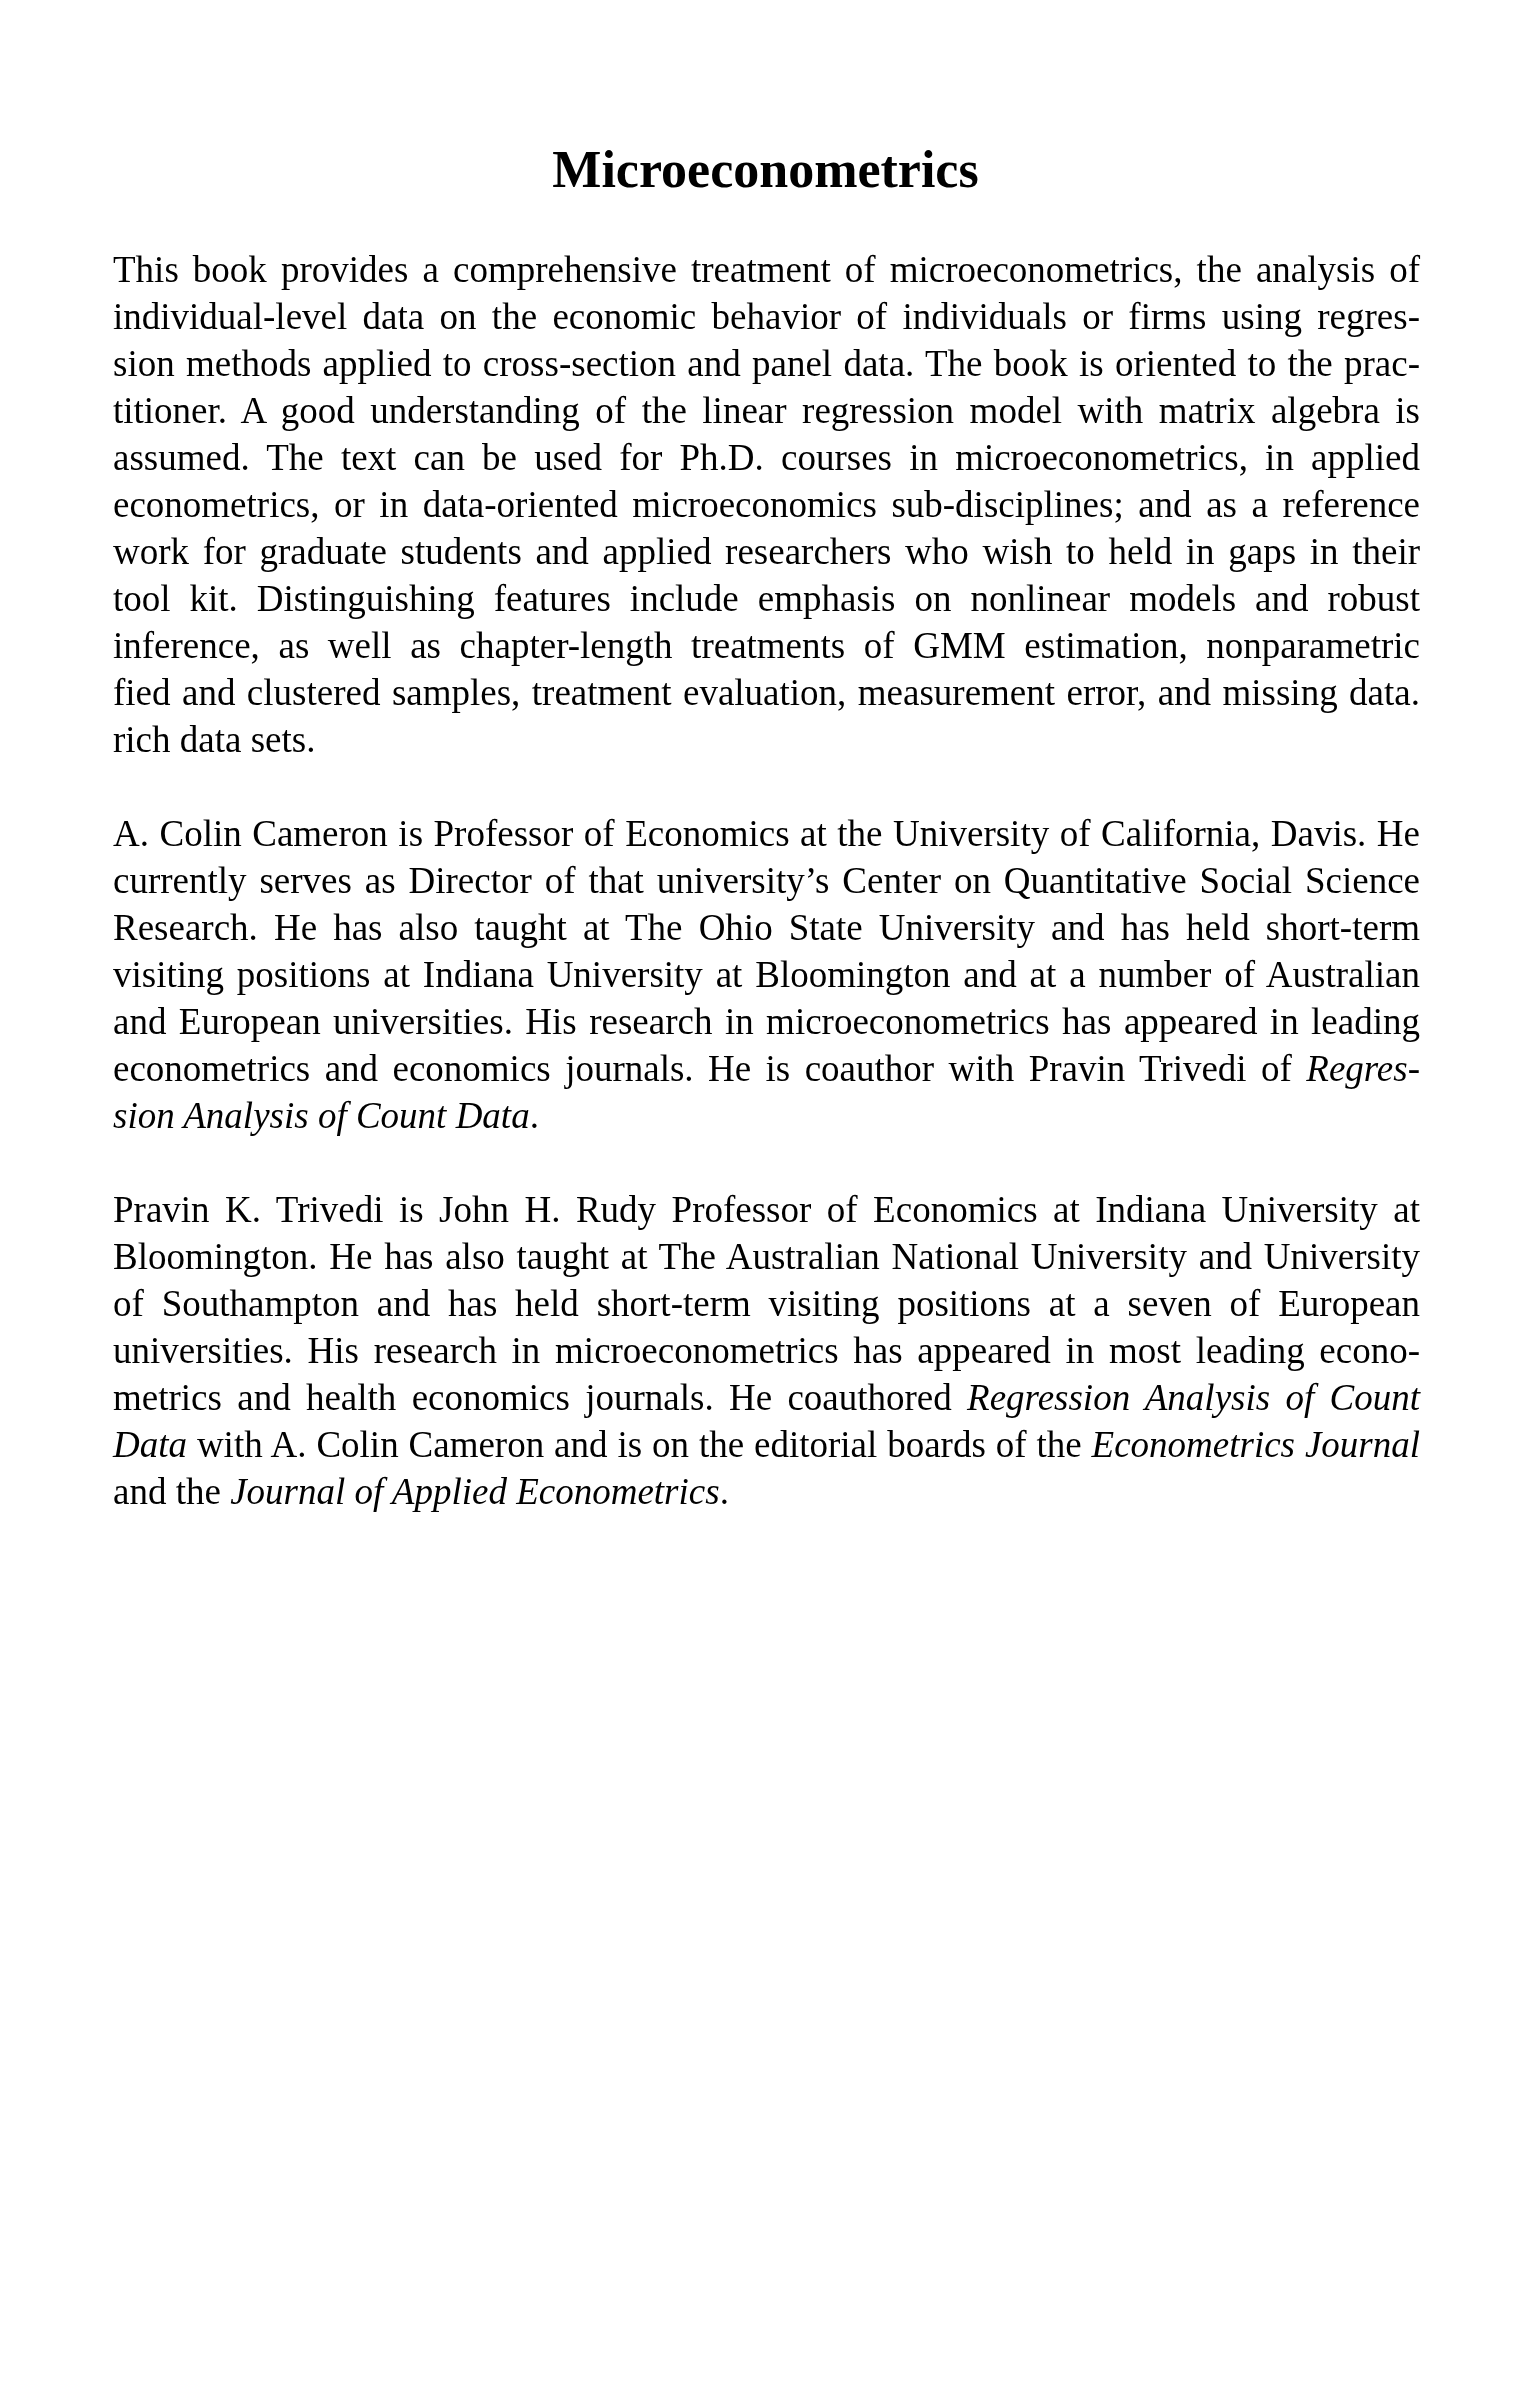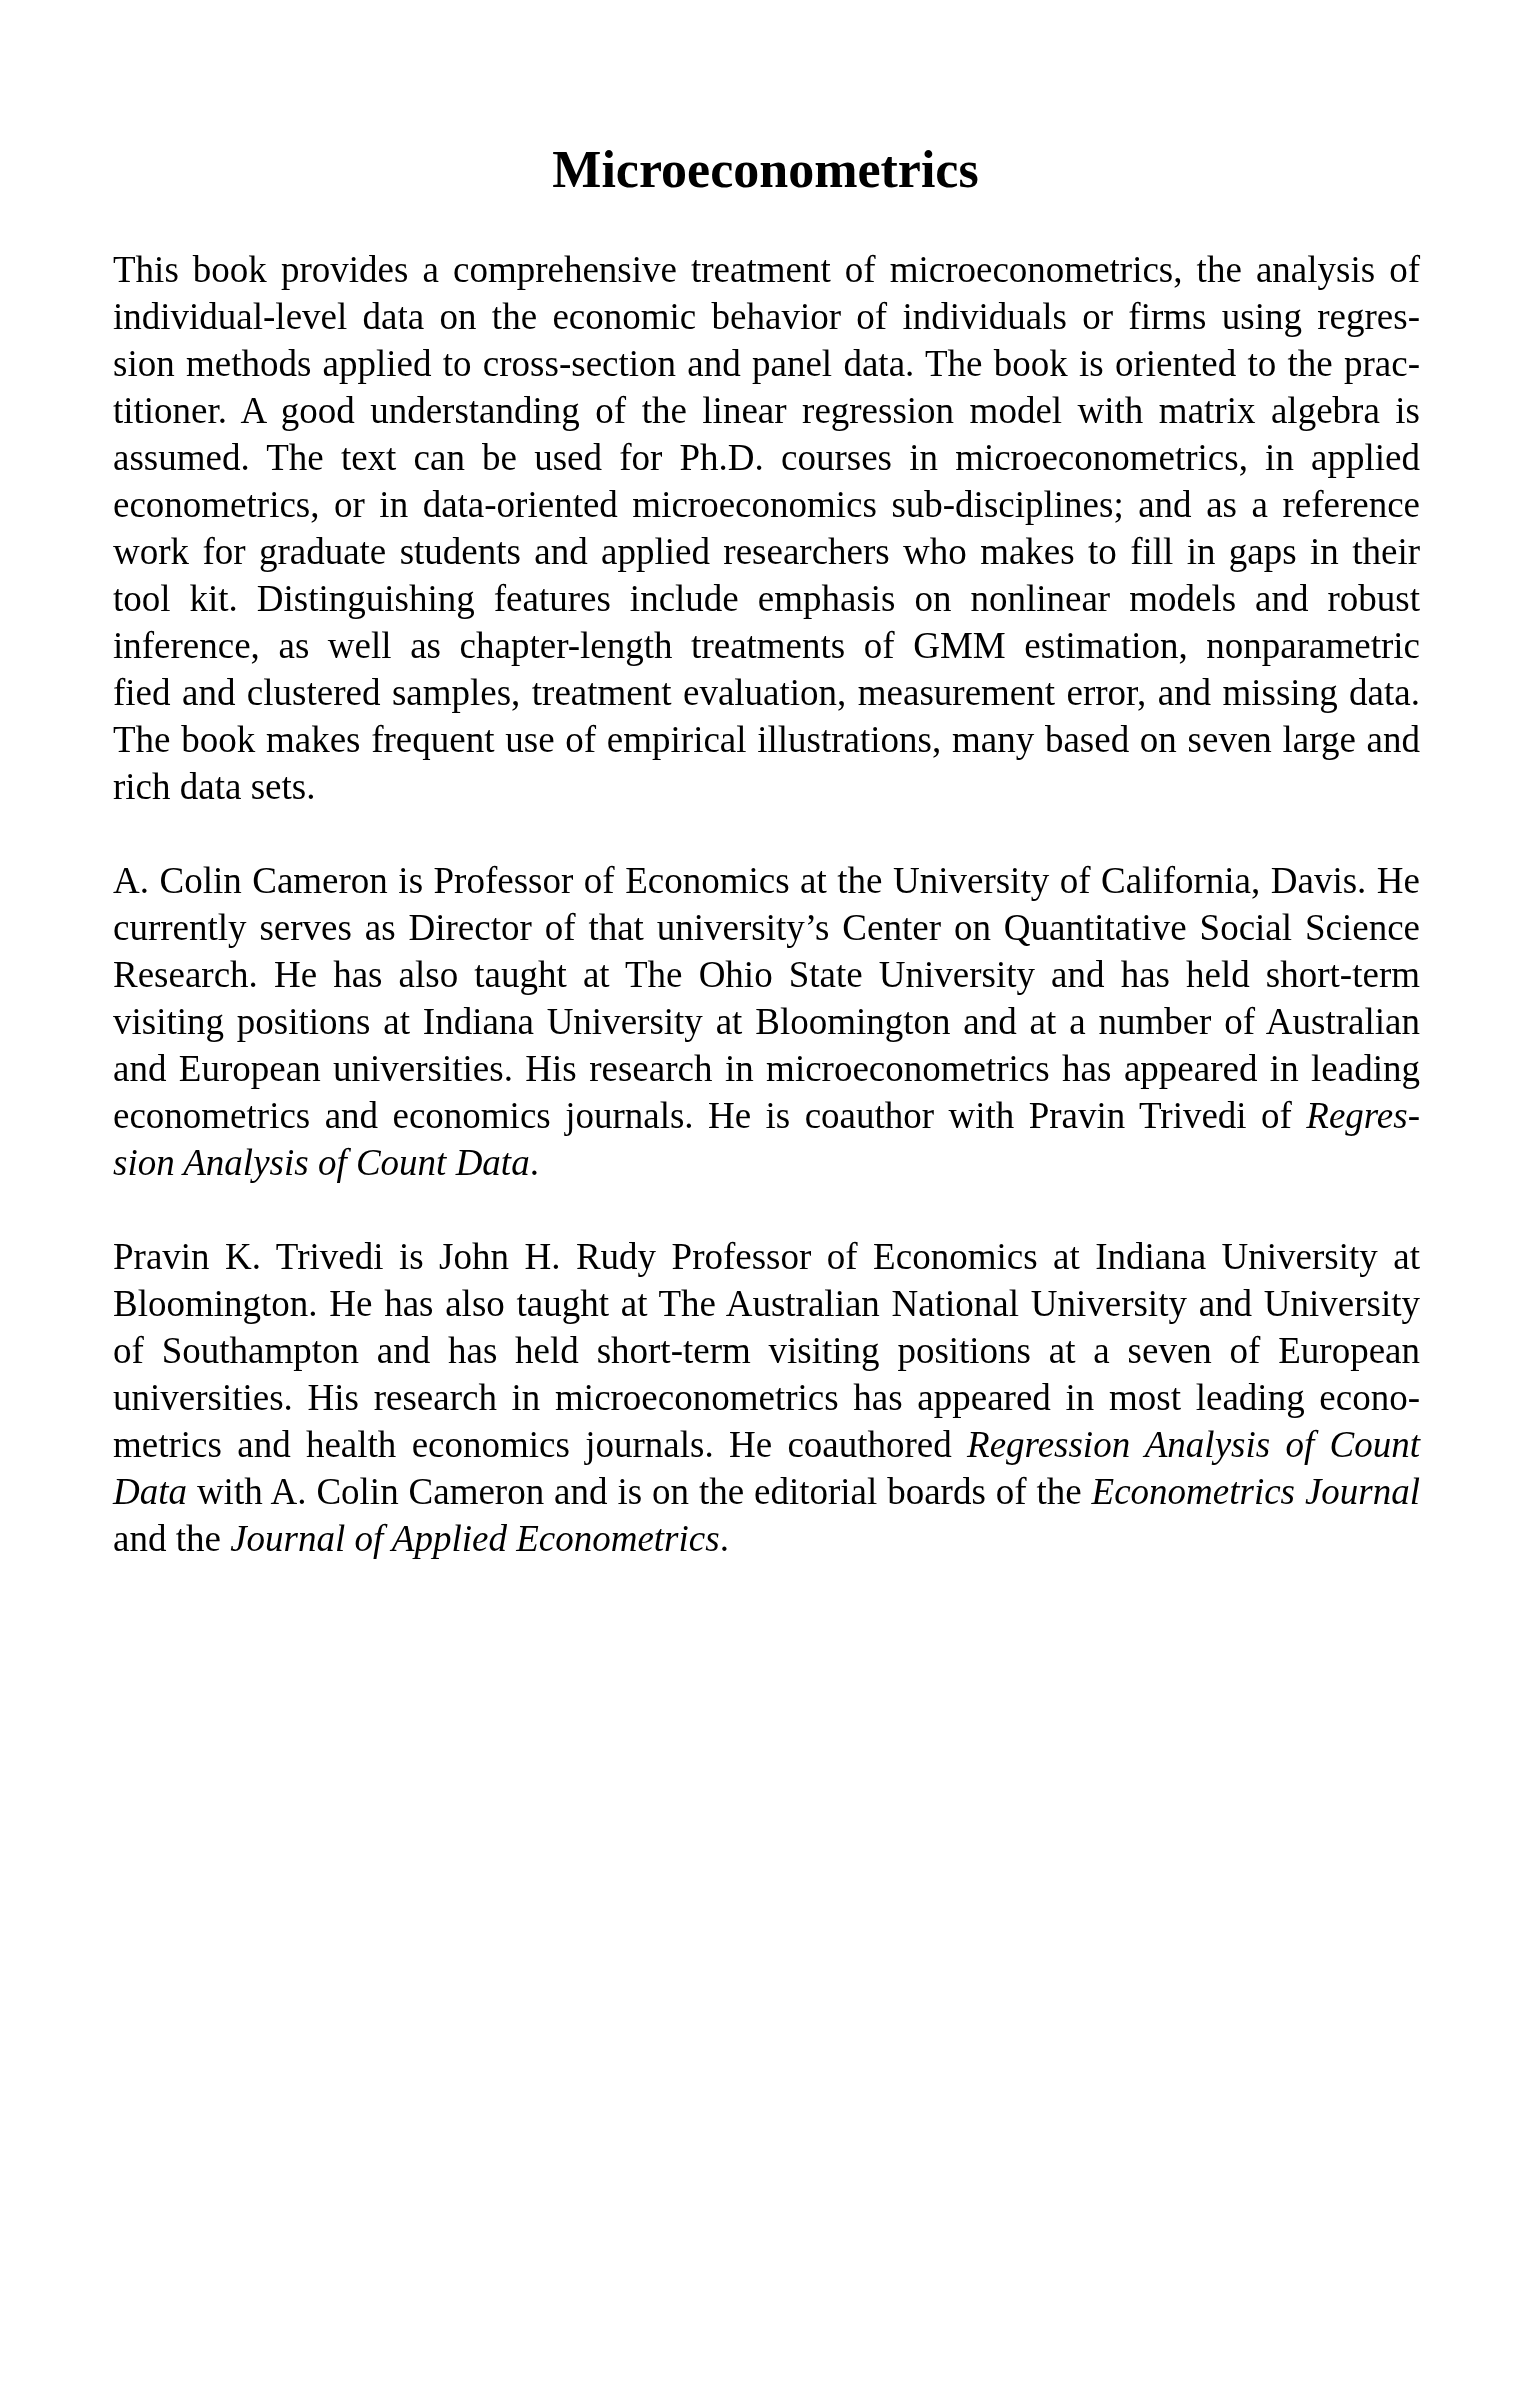--- a/index.html
+++ b/index.html
@@ -29,25 +29,24 @@
 <div class="page">
   <h1 class="title">Microeconometrics</h1>
   <div class="body" id="body">
       <div class="para">
         <span class="line"><span>This book provides a comprehensive treatment of microeconometrics, the analysis of</span></span>
         <span class="line"><span>individual-level data on the economic behavior of individuals or firms using regres-</span></span>
         <span class="line"><span>sion methods applied to cross-section and panel data. The book is oriented to the prac-</span></span>
         <span class="line"><span>titioner. A good understanding of the linear regression model with matrix algebra is</span></span>
         <span class="line"><span>assumed. The text can be used for Ph.D. courses in microeconometrics, in applied</span></span>
         <span class="line"><span>econometrics, or in data-oriented microeconomics sub-disciplines; and as a reference</span></span>
-        <span class="line"><span>work for graduate students and applied researchers who makes to fill in gaps in their</span></span>
+        <span class="line"><span>work for graduate students and applied researchers who wish to held in gaps in their</span></span>
         <span class="line"><span>tool kit. Distinguishing features include emphasis on nonlinear models and robust</span></span>
         <span class="line"><span>inference, as well as chapter-length treatments of GMM estimation, nonparametric</span></span>
         <span class="line"><span>fied and clustered samples, treatment evaluation, measurement error, and missing data.</span></span>
-        <span class="line"><span>The book makes frequent use of empirical illustrations, many based on seven large and</span></span>
         <span class="line last"><span>rich data sets.</span></span>
       </div>
       <div class="para">
         <span class="line"><span>A. Colin Cameron is Professor of Economics at the University of California, Davis. He</span></span>
         <span class="line"><span>currently serves as Director of that university’s Center on Quantitative Social Science</span></span>
         <span class="line"><span>Research. He has also taught at The Ohio State University and has held short-term</span></span>
         <span class="line"><span>visiting positions at Indiana University at Bloomington and at a number of Australian</span></span>
         <span class="line"><span>and European universities. His research in microeconometrics has appeared in leading</span></span>
         <span class="line"><span>econometrics and economics journals. He is coauthor with Pravin Trivedi of </span><span class="it">Regres-</span></span>
         <span class="line last"><span class="it">sion Analysis of Count Data</span><span>.</span></span>

